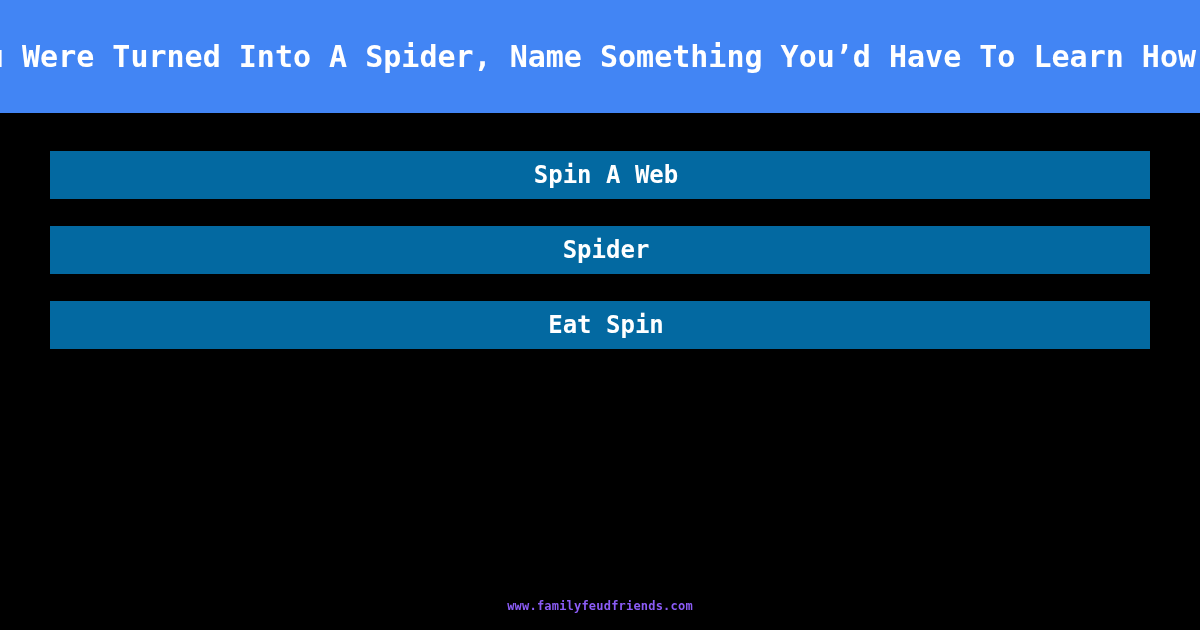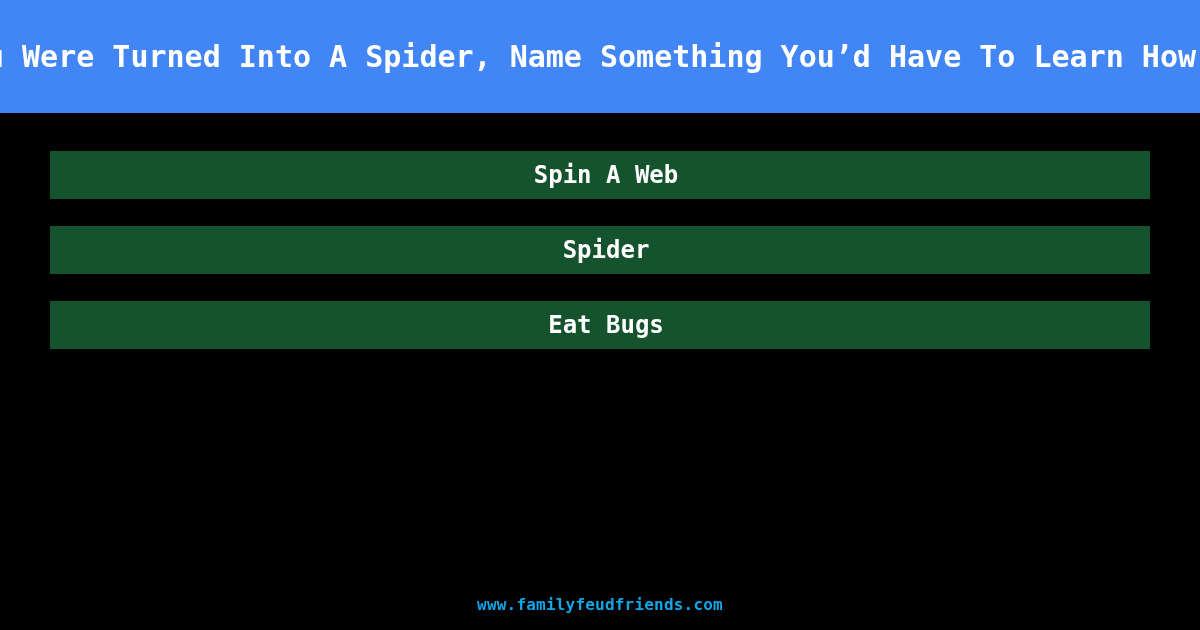--- a/index.html
+++ b/index.html
@@ -56,21 +56,21 @@
   .answers {
     position: absolute;
     left: 50px;
     top: 151px;
     width: 1100px;
   }
 
   .answer-bar {
     width: 1100px;
     height: 48px;
-    background: #14532d;
+    background: #0369a1;
     margin-bottom: 27px;
     display: flex;
     align-items: center;
     justify-content: center;
     padding-left: 12px;
   }
 
   .answer-bar:last-child { margin-bottom: 0; }
 
   .answer-text {
@@ -88,23 +88,23 @@
     position: absolute;
     left: 0;
     bottom: 16px;
     width: 1200px;
     text-align: center;
   }
 
   .footer-text {
     font-family: "DejaVu Sans Mono", "Liberation Mono", monospace;
     font-weight: bold;
-    font-size: 16px;
+    font-size: 12px;
     line-height: 16px;
-    color: #0ea5e9;
+    color: #8b5cf6;
     letter-spacing: 0.2px;
   }
 </style>
 </head>
 <body>
 
 <div class="card">
 
   <div class="question-banner">
     <span class="question-text">If You Were Turned Into A Spider, Name Something You’d Have To Learn How To Do</span>
@@ -114,21 +114,21 @@
 
     <div class="answer-bar">
       <span class="answer-text">Spin A Web</span>
     </div>
 
     <div class="answer-bar">
       <span class="answer-text">Spider</span>
     </div>
 
     <div class="answer-bar">
-      <span class="answer-text">Eat Bugs</span>
+      <span class="answer-text">Eat Spin</span>
     </div>
 
   </div>
 
   <div class="footer">
     <span class="footer-text">www.familyfeudfriends.com</span>
   </div>
 
 </div>
 

